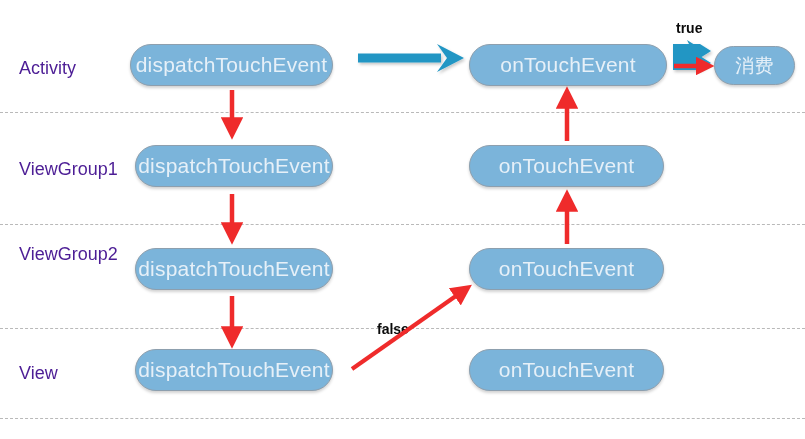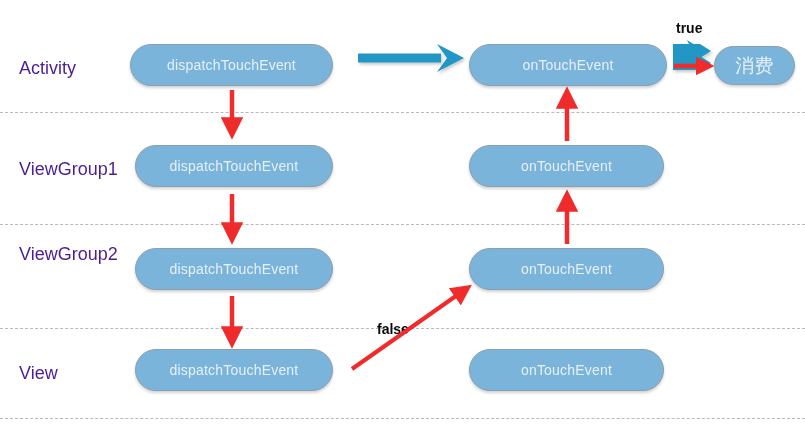--- a/index.html
+++ b/index.html
@@ -34,21 +34,21 @@
   .pill {
     position: absolute;
     background: #7bb4da;
     border: 1px solid #8d9fae;
     border-radius: 21px;
     box-sizing: border-box;
     display: flex;
     align-items: center;
     justify-content: center;
     color: #e6f0f8;
-    font-size: 14px;
+    font-size: 21px;
     letter-spacing: 0.2px;
     box-shadow: 0 2px 3px rgba(0,0,0,0.18);
     font-family: "Liberation Sans", sans-serif;
   }
   .pill.cjk {
     font-size: 19px;
     font-family: Liberation Mono, monospace;
   }
   .edge-label {
     position: absolute;

